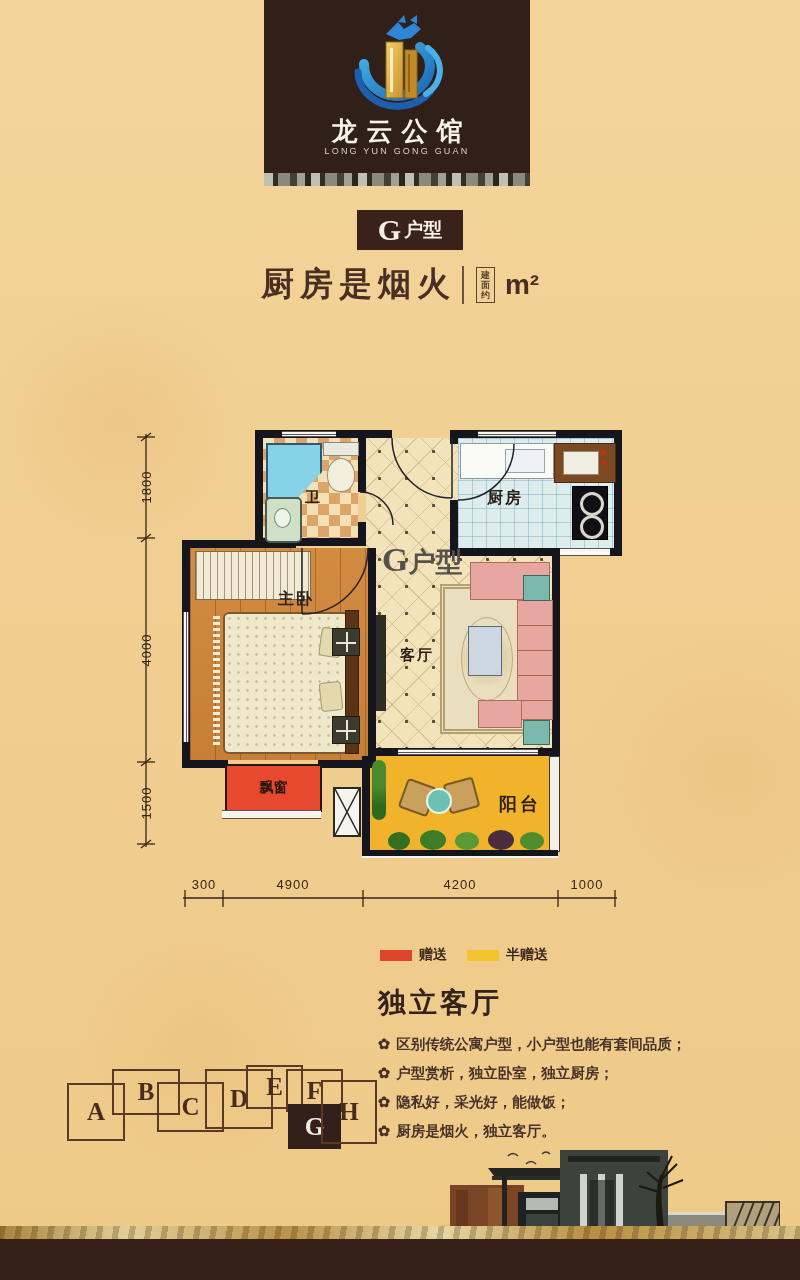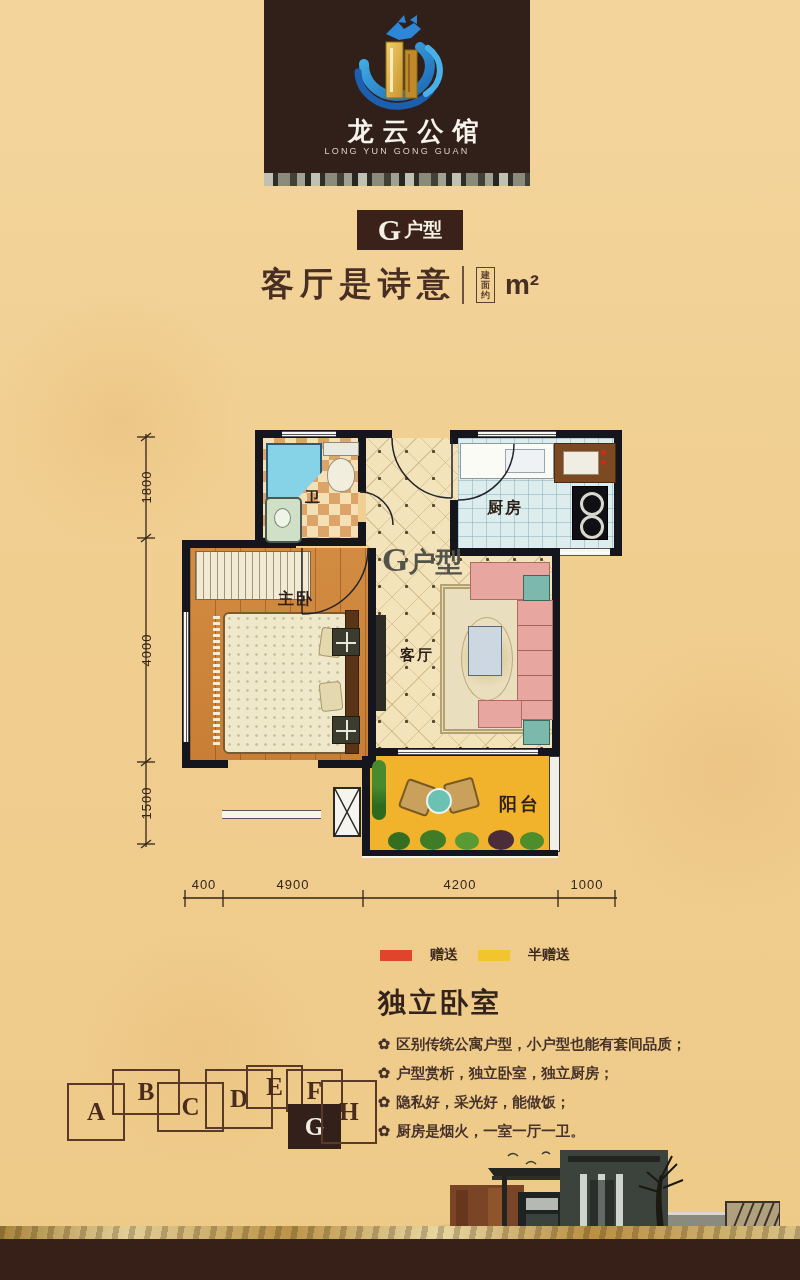--- a/index.html
+++ b/index.html
@@ -7,21 +7,21 @@
         background:linear-gradient(180deg,#f3d59c 0%,#f1cf92 40%,#eeca88 100%);
         font-family:"Liberation Sans", sans-serif;}
   .wm{position:absolute;border-radius:50%;pointer-events:none;}
   .wm1{left:-60px;top:240px;width:360px;height:360px;background:radial-gradient(closest-side,rgba(224,176,104,.30),transparent 70%);}
   .wm2{left:520px;top:560px;width:420px;height:420px;background:radial-gradient(closest-side,rgba(224,176,104,.28),transparent 70%);}
   .wm3{left:30px;top:880px;width:340px;height:340px;background:radial-gradient(closest-side,rgba(224,176,104,.25),transparent 70%);}
 
   
   .logo-block{position:absolute;left:264px;top:0;width:266px;height:186px;background:#311f1a;}
   .logo-art{position:absolute;left:64px;top:12px;width:138px;height:102px;}
-  .logo-cn{position:absolute;left:16px;top:114px;width:100%;text-align:center;color:#f6f3ea;
+  .logo-cn{position:absolute;left:0;top:114px;width:100%;text-align:center;color:#f6f3ea;
            font-size:26px;font-weight:bold;letter-spacing:9px;text-indent:9px;}
   .logo-en{position:absolute;left:0;top:146px;width:100%;text-align:center;color:#d9d3c6;
            font-size:9px;letter-spacing:2.2px;}
   .logo-frieze{position:absolute;left:0;bottom:0;width:100%;height:13px;background:#5c5c50;
       background-image:repeating-linear-gradient(90deg,
         rgba(225,225,212,.75) 0 9px, rgba(38,38,32,.85) 9px 14px,
         rgba(150,150,135,.8) 14px 26px, rgba(62,62,52,.9) 26px 33px,
         rgba(190,190,175,.7) 33px 41px, rgba(30,30,26,.85) 41px 47px);}
 
   
@@ -122,21 +122,21 @@
   .balc-rwall{position:absolute;left:549px;top:756px;width:9px;height:94px;background:#f1efe8;border:1px solid #3a3a34;}
 
   
   .dim-v{position:absolute;left:146px;transform:translate(-50%,-50%) rotate(-90deg);font-size:13px;
       color:#332516;letter-spacing:1px;}
   .dim-h{position:absolute;top:877px;transform:translateX(-50%);font-size:13px;color:#332516;letter-spacing:1px;}
 
   
   .legend{position:absolute;left:380px;top:946px;display:flex;gap:20px;align-items:center;
       font-size:14px;font-weight:bold;color:#3c2b1d;}
-  .legend .item{display:flex;align-items:center;gap:18px;}
+  .legend .item{display:flex;align-items:center;gap:7px;}
   .swatch{width:32px;height:11px;}
 
   
   .analysis-heading{position:absolute;left:378px;top:984px;font-family:"Liberation Serif",serif;
       font-size:28px;font-weight:bold;color:#33231a;letter-spacing:3px;}
   .bullets{position:absolute;left:378px;top:1036px;width:320px;color:#46322a;}
   .bullet-line{display:flex;margin-bottom:12px;font-size:14.5px;font-weight:bold;line-height:17px;}
   .bullet-line .b{margin-right:6px;}
 
   
@@ -188,21 +188,21 @@
     <div class="logo-en">LONG YUN GONG GUAN</div>
     <div class="logo-frieze"></div>
   </header>
 
   <div class="unit-badge">
     <span class="big">G</span>
     <span class="small">户型</span>
   </div>
 
   <div class="summary-row">
-    <span class="rooms-text">客厅是诗意</span>
+    <span class="rooms-text">厨房是烟火</span>
     <span class="sum-div"></span>
     <span class="area-prefix">建面约</span>
     <span class="area-unit">m²</span>
   </div>
 
   <div class="floor-hall"></div>
   <div class="floor-bath"></div>
   <div class="floor-kitchen"></div>
   <div class="floor-bedroom"></div>
   <div class="floor-balcony"></div>
@@ -262,81 +262,84 @@
 
   <div class="tv-bench"></div>
   <div class="rug"></div>
   <div class="ctable"></div>
   <div class="sofa" style="left:470px;top:562px;width:78px;height:36px;"></div>
   <div class="sofa sofa-lines-h" style="left:517px;top:600px;width:34px;height:118px;"></div>
   <div class="sofa" style="left:478px;top:700px;width:42px;height:26px;"></div>
   <div class="teal-tab" style="left:523px;top:575px;width:25px;height:24px;"></div>
   <div class="teal-tab" style="left:523px;top:720px;width:25px;height:23px;"></div>
 
+  <div class="bay">
+    <span class="room-label" style="position:static;font-size:14px;color:#26160c;">飘窗</span>
+  </div>
   <div class="bay-sill"></div>
   <div class="colx">
     <svg width="100%" height="100%" viewBox="0 0 24 46" preserveAspectRatio="none">
         <path d="M0,0 L24,46 M24,0 L0,46" stroke="#2a2a24" stroke-width="1.5"></path>
       </svg>
   </div>
   <div class="chair" style="left:402px;top:782px;transform:rotate(20deg);"></div>
   <div class="chair" style="left:446px;top:780px;transform:rotate(-15deg);"></div>
   <div class="btable"></div>
   <div class="shrub" style="left:372px;top:760px;width:14px;height:60px;background:radial-gradient(circle at 50% 20%,#4a8a2e 30%,#2e6a1e 70%);border-radius:8px;"></div>
   <div class="shrub" style="left:420px;top:830px;width:26px;height:20px;background:#3e7c26;"></div>
   <div class="shrub" style="left:455px;top:832px;width:24px;height:18px;background:#5a9a34;"></div>
   <div class="shrub" style="left:488px;top:830px;width:26px;height:20px;background:#4a2c3a;"></div>
   <div class="shrub" style="left:520px;top:832px;width:24px;height:18px;background:#4e8c2c;"></div>
   <div class="shrub" style="left:388px;top:832px;width:22px;height:18px;background:#356e20;"></div>
 
   <div class="plan-label">
     <span class="big">G</span><span class="small">户型</span>
   </div>
   <span class="room-label" style="left:305px;top:488px;font-size:15px;">卫</span>
-  <span class="room-label" style="left:487px;top:498px;font-size:16px;letter-spacing:2px;">厨房</span>
+  <span class="room-label" style="left:487px;top:488px;font-size:16px;letter-spacing:2px;">厨房</span>
   <span class="room-label" style="left:278px;top:589px;font-size:16px;letter-spacing:2px;">主卧</span>
   <span class="room-label" style="left:400px;top:646px;font-size:15px;letter-spacing:2px;">客厅</span>
   <span class="room-label" style="left:482px;top:792px;font-size:18px;letter-spacing:3px;padding-left:17px;">阳台</span>
 
   <span class="dim-v" style="top:487px;">1800</span>
   <span class="dim-v" style="top:650px;">4000</span>
   <span class="dim-v" style="top:803px;">1500</span>
-  <span class="dim-h" style="left:204px;">400</span>
+  <span class="dim-h" style="left:204px;">300</span>
   <span class="dim-h" style="left:293px;">4900</span>
   <span class="dim-h" style="left:460px;">4200</span>
   <span class="dim-h" style="left:587px;">1000</span>
 
   <div class="legend">
     <div class="item">
       <span class="swatch" style="background: rgb(224, 69, 44);"></span>
       <span>赠送</span>
     </div>
     <div class="item">
       <span class="swatch" style="background: rgb(242, 196, 46);"></span>
       <span>半赠送</span>
     </div>
   </div>
 
-  <div class="analysis-heading">独立卧室</div>
+  <div class="analysis-heading">独立客厅</div>
   <div class="bullets">
     <div class="bullet-line">
       <span class="b">✿</span>
       <span>区别传统公寓户型，小户型也能有套间品质；</span>
     </div>
     <div class="bullet-line">
       <span class="b">✿</span>
       <span>户型赏析，独立卧室，独立厨房；</span>
     </div>
     <div class="bullet-line">
       <span class="b">✿</span>
       <span>隐私好，采光好，能做饭；</span>
     </div>
     <div class="bullet-line">
       <span class="b">✿</span>
-      <span>厨房是烟火，一室一厅一卫。</span>
+      <span>厨房是烟火，独立客厅。</span>
     </div>
   </div>
 
   <div class="bk" style="left:67px;top:1083px;width:54px;height:54px;">
       <span>A</span>
     </div>
   <div class="bk" style="left:112px;top:1069px;width:64px;height:42px;">
       <span>B</span>
     </div>
   <div class="bk" style="left:157px;top:1082px;width:63px;height:46px;">

